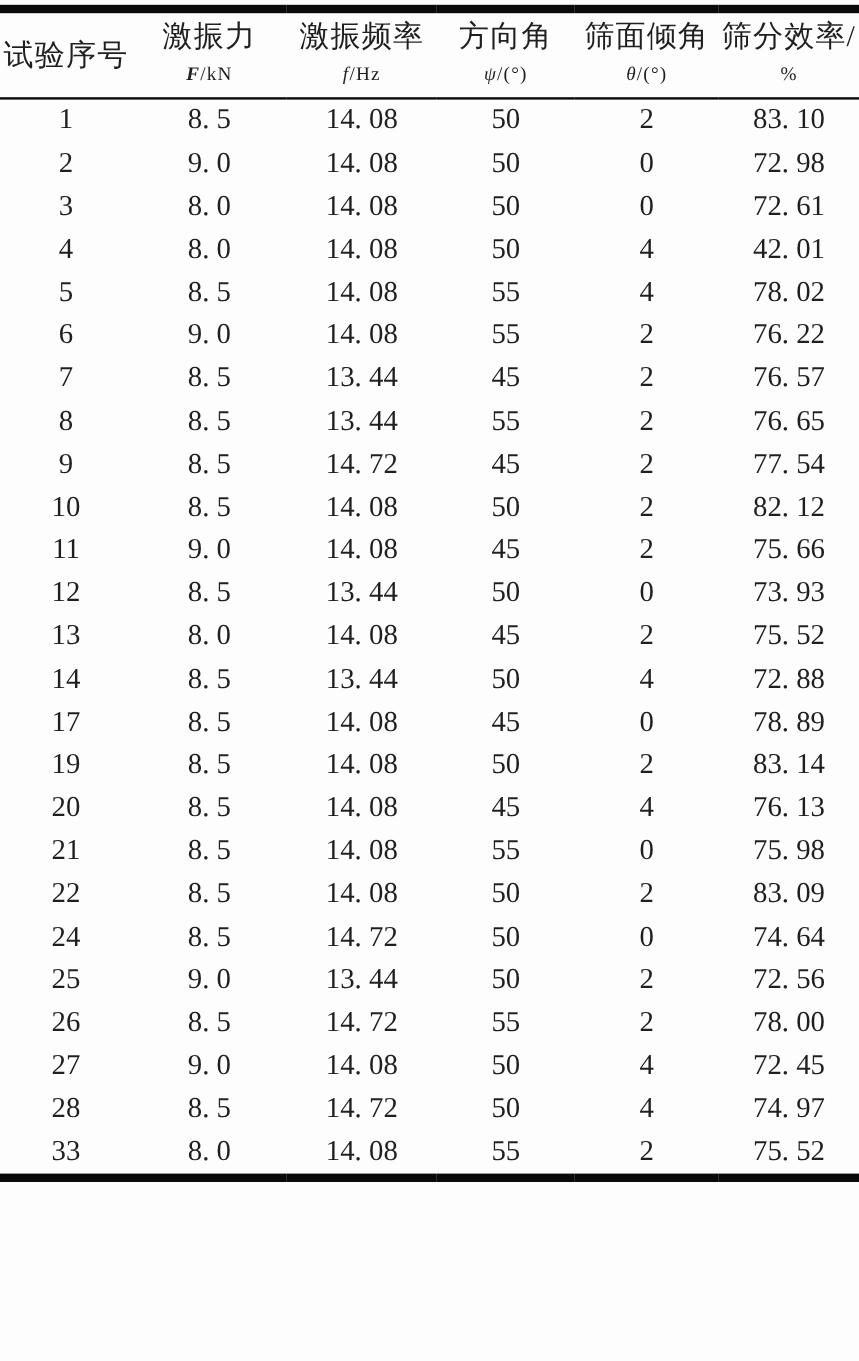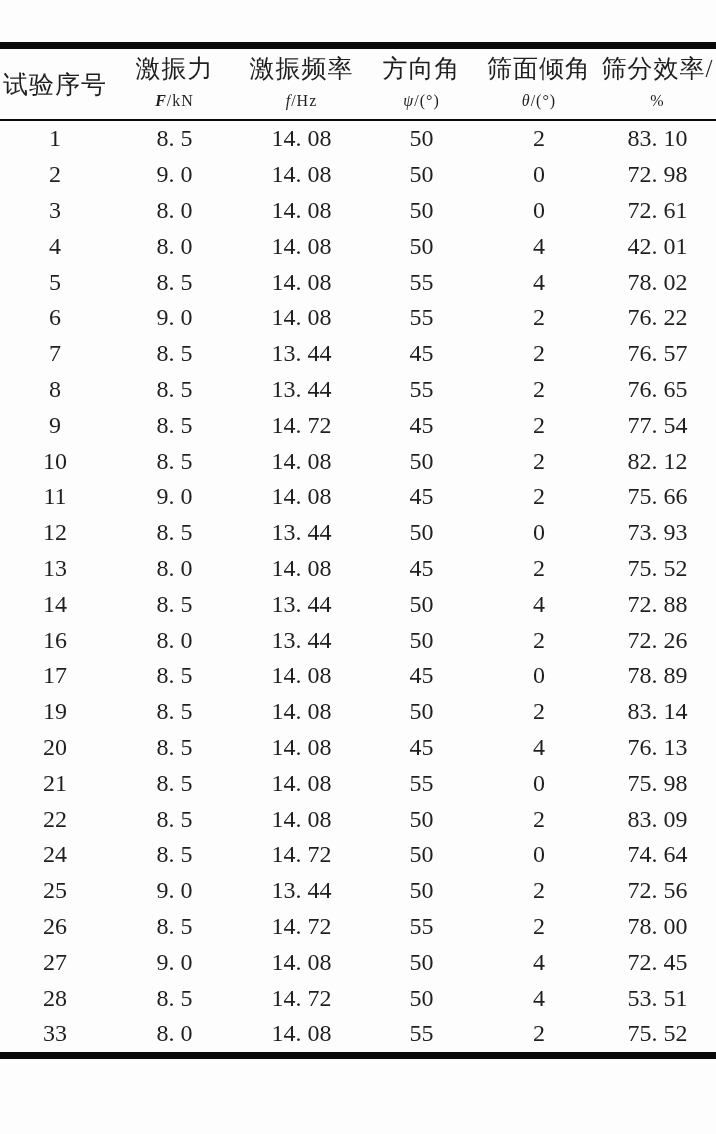--- a/index.html
+++ b/index.html
@@ -16,21 +16,20 @@
     overflow: hidden;
     font-family: "Liberation Serif", "DejaVu Serif", serif;
     color: #1f1f1f;
   }
   table.exp-table {
     width: 100%;
     border-collapse: collapse;
     table-layout: fixed;
     border-top: 7px solid #0a0a0a;
     border-bottom: 7px solid #0a0a0a;
-    margin-top: 38px;
   }
   thead tr {
     border-bottom: 2px solid #0a0a0a;
   }
   thead th {
     height: 70px;
     font-weight: normal;
     font-size: 25px;
     text-align: center;
     vertical-align: middle;
@@ -203,28 +202,20 @@
         </tr>
         <tr>
           <td>14</td>
           <td>8. 5</td>
           <td>13. 44</td>
           <td>50</td>
           <td>4</td>
           <td>72. 88</td>
         </tr>
         <tr>
-          <td>16</td>
-          <td>8. 0</td>
-          <td>13. 44</td>
-          <td>50</td>
-          <td>2</td>
-          <td>72. 26</td>
-        </tr>
-        <tr>
           <td>17</td>
           <td>8. 5</td>
           <td>14. 08</td>
           <td>45</td>
           <td>0</td>
           <td>78. 89</td>
         </tr>
         <tr>
           <td>19</td>
           <td>8. 5</td>
@@ -288,21 +279,21 @@
           <td>50</td>
           <td>4</td>
           <td>72. 45</td>
         </tr>
         <tr>
           <td>28</td>
           <td>8. 5</td>
           <td>14. 72</td>
           <td>50</td>
           <td>4</td>
-          <td>53. 51</td>
+          <td>74. 97</td>
         </tr>
         <tr>
           <td>33</td>
           <td>8. 0</td>
           <td>14. 08</td>
           <td>55</td>
           <td>2</td>
           <td>75. 52</td>
         </tr>
       </tbody>

